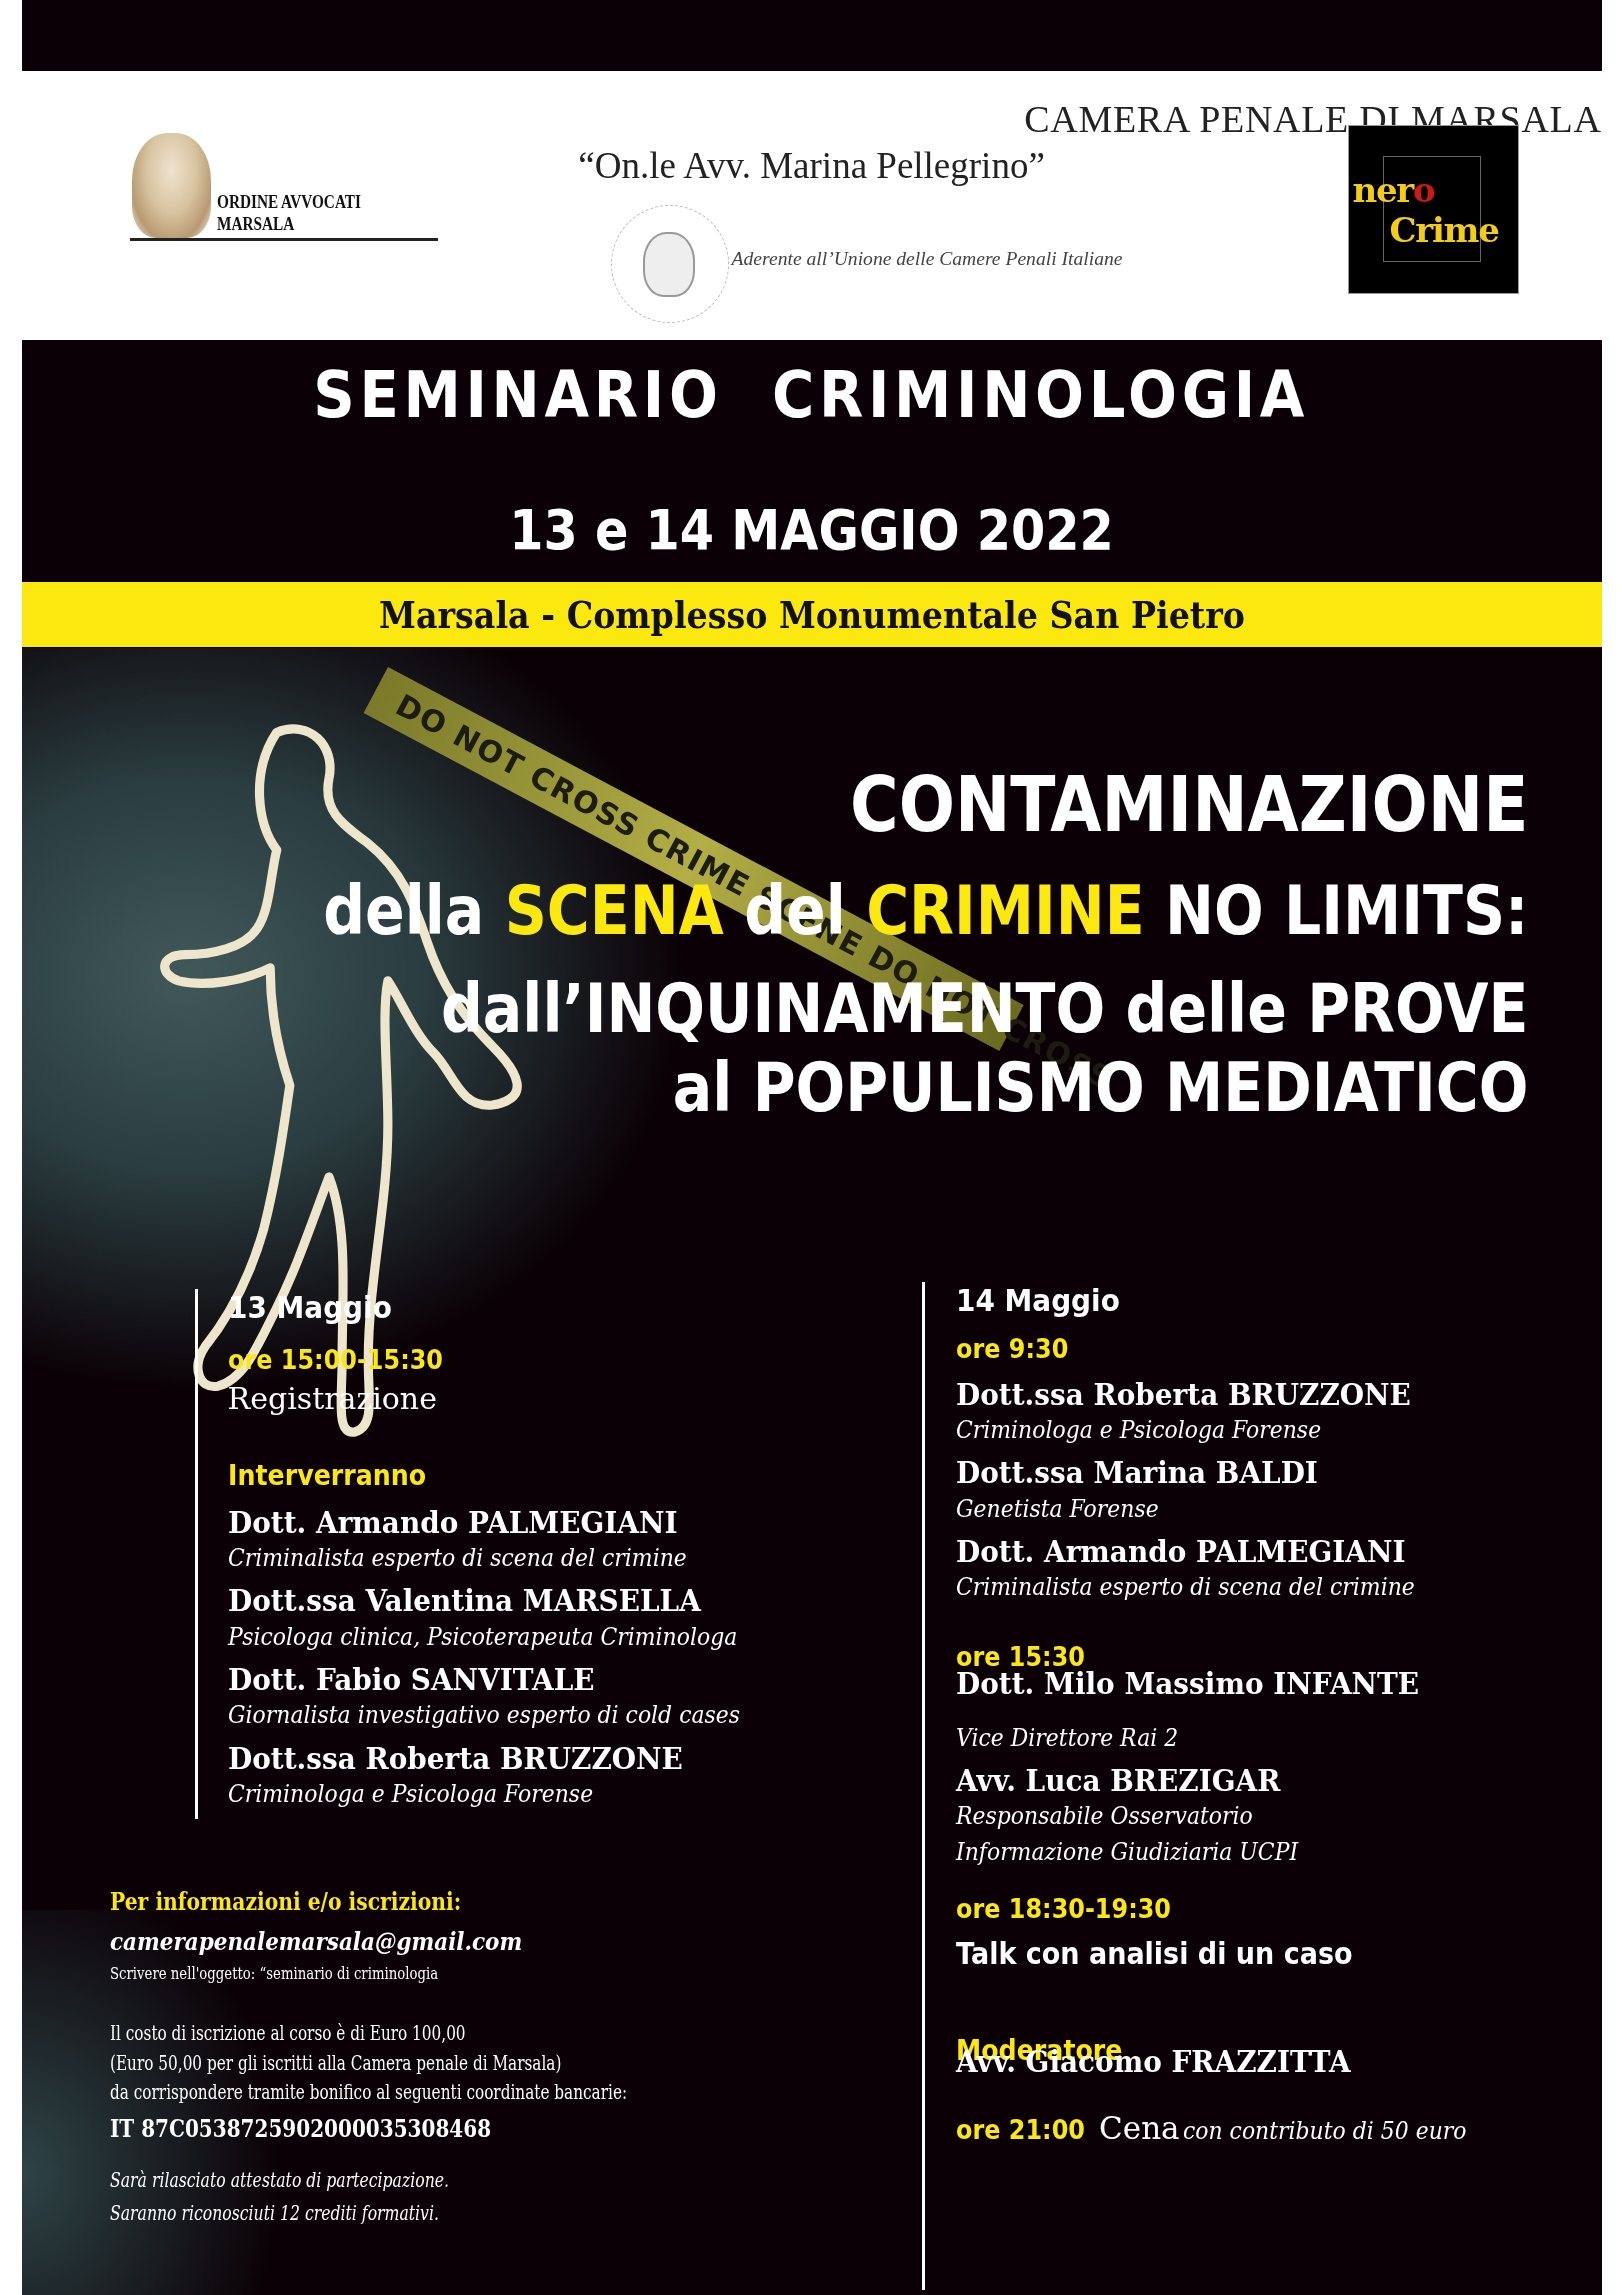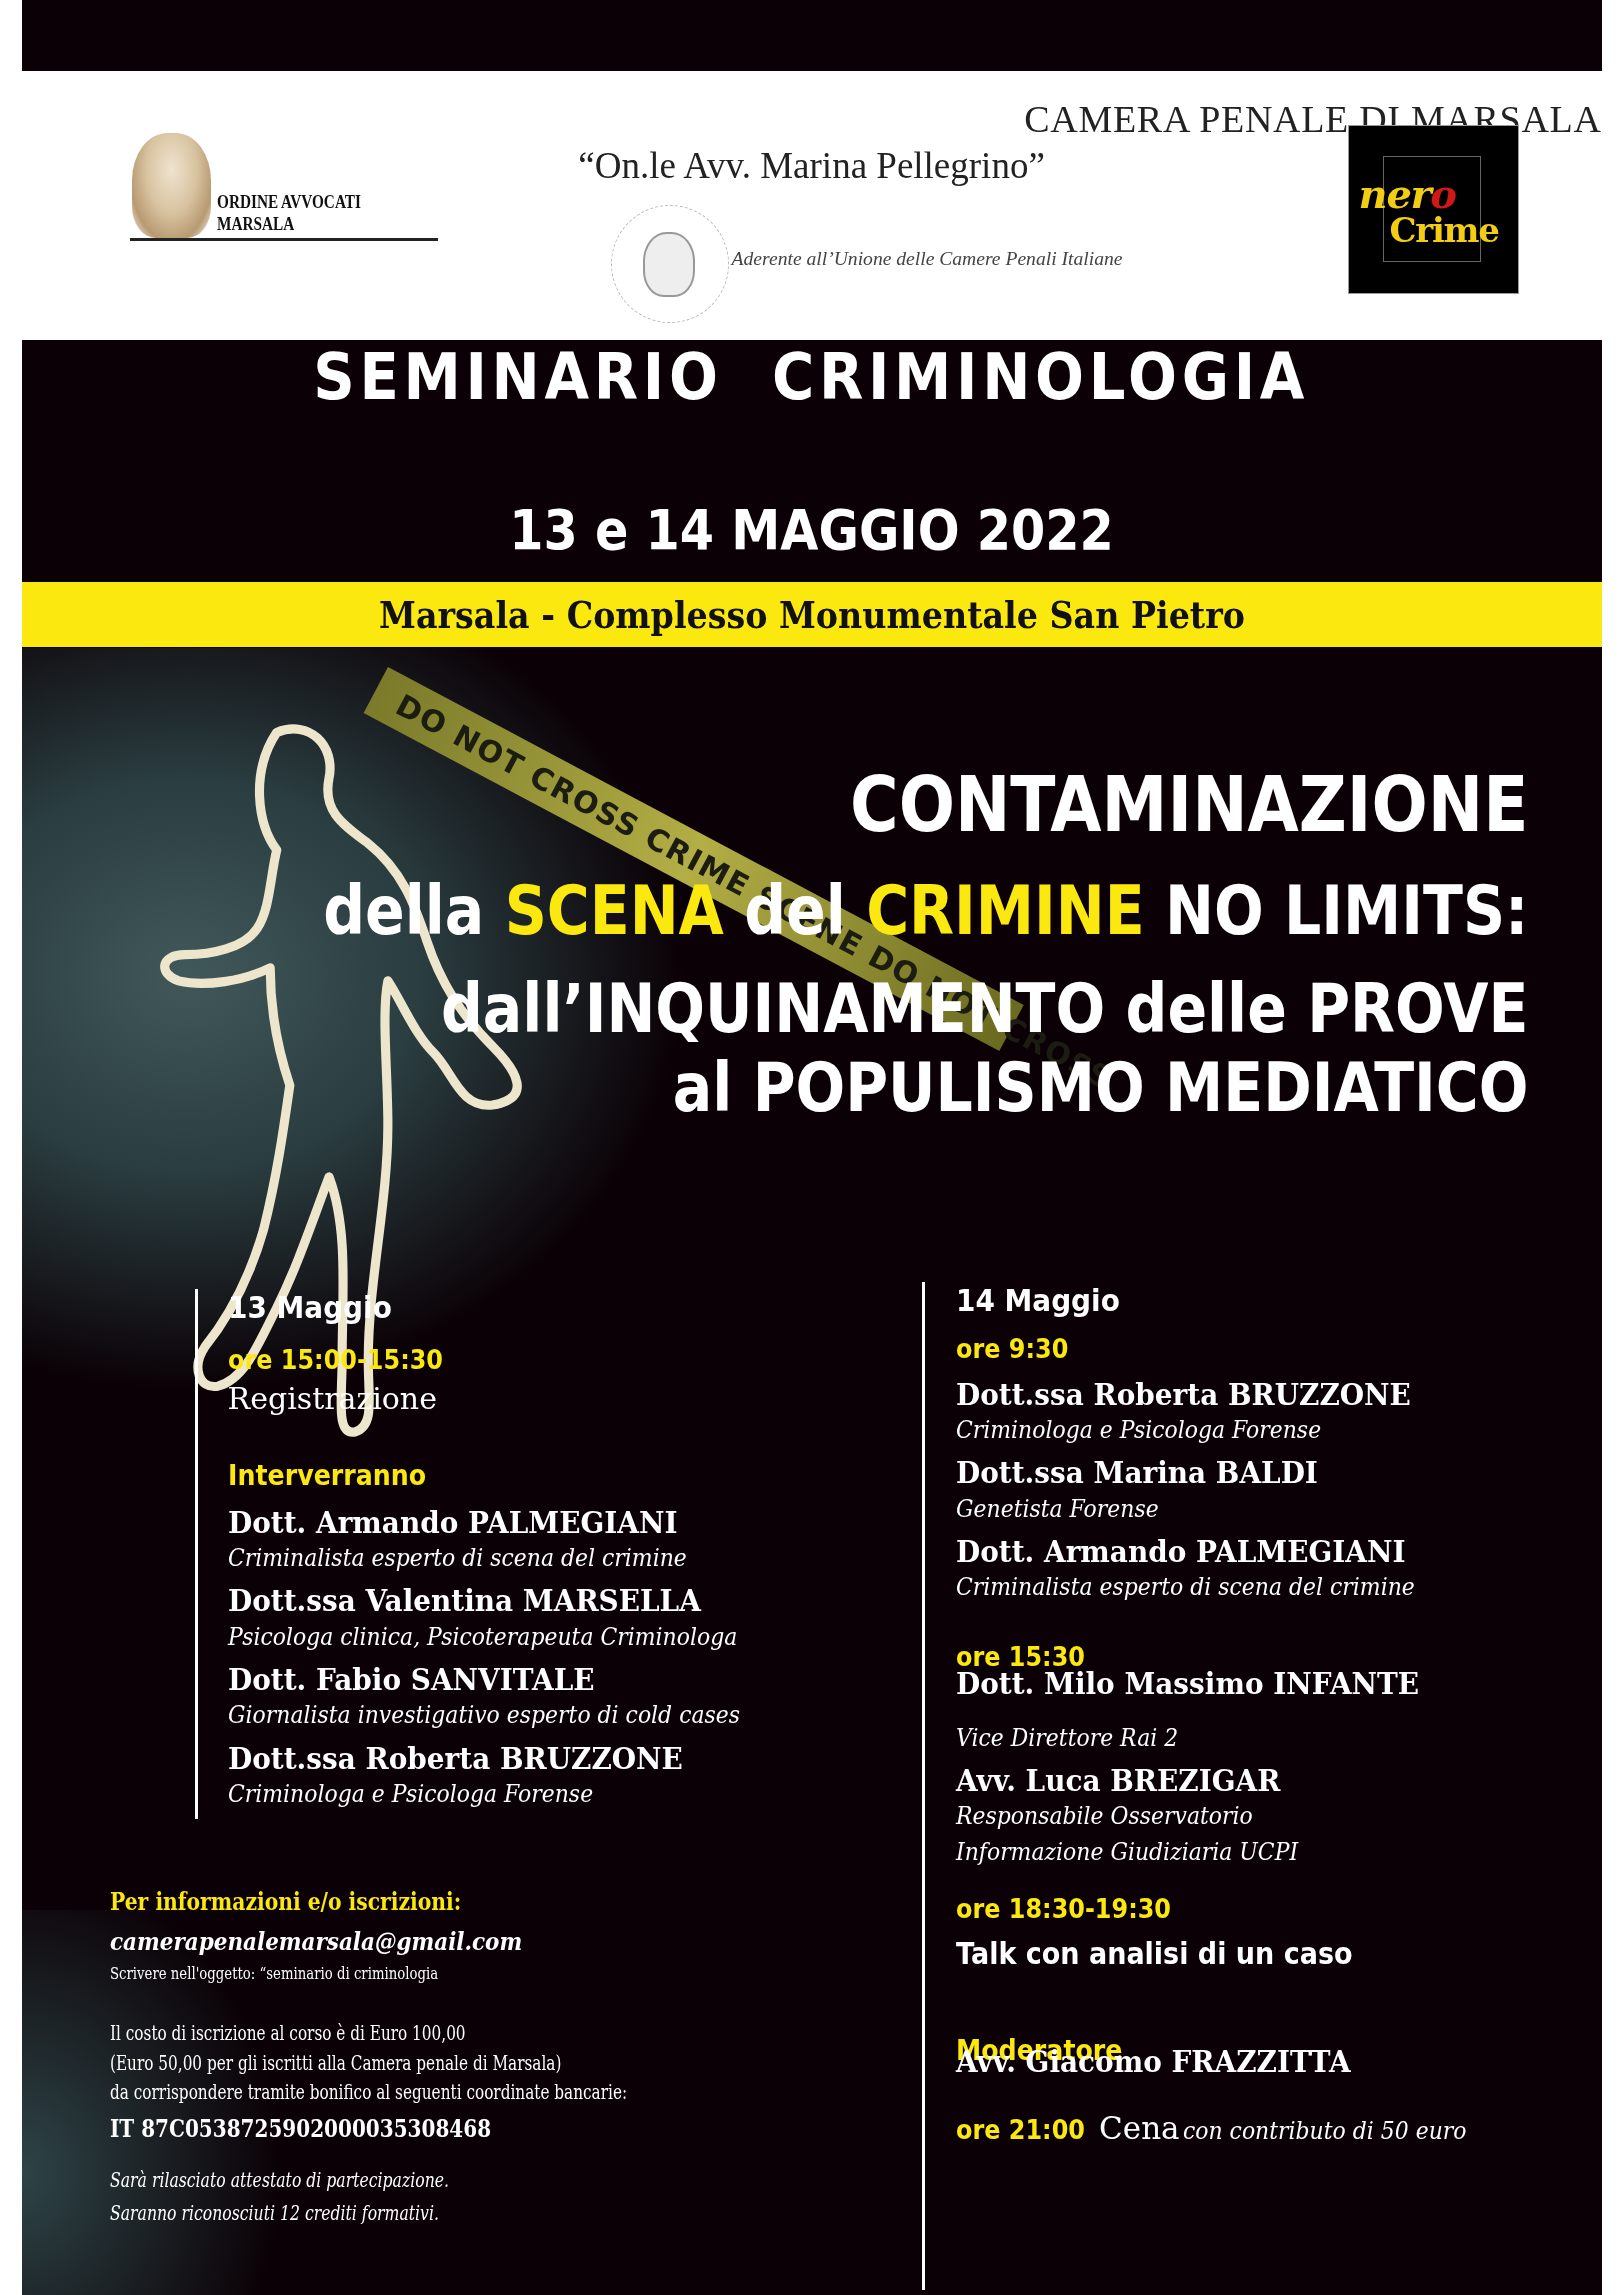--- a/index.html
+++ b/index.html
@@ -25,31 +25,31 @@
   .ucpi-seal { position: absolute; left: 589px; top: 134px; width: 118px; height: 118px; border-radius: 50%;
                border: 1.3px dashed #c8b5b5; }
   .ucpi-seal .face { position: absolute; left: 31px; top: 26px; width: 52px; height: 65px;
                      border-radius: 45% 45% 40% 40%; border: 2px solid #999; background: #eee; }
   .aderente { position: absolute; left: 710px; top: 177px; font-family: "Liberation Serif", serif;
               font-style: italic; font-size: 19.6px; color: #444; }
 
   .nero-logo { position: absolute; left: 1326px; top: 54px; width: 171px; height: 169px; background: #000;
                border: 0.7px solid #999; }
   .nero-logo .frame { position: absolute; left: 34px; top: 30px; width: 98px; height: 106px; border: 1.3px solid #666; }
-  .nero-logo .t1 { position: absolute; left: 10px; top: 44px; font-family: "DejaVu Serif", serif; font-weight: bold;
-                   font-size: 40px; color: #f3cd14; letter-spacing: -1.3px; font-style: italic; }
+  .nero-logo .t1 { position: absolute; left: 4px; top: 44px; font-family: "DejaVu Serif", serif; font-weight: bold;
+                   font-size: 34px; color: #f3cd14; letter-spacing: -1.3px; }
   .nero-logo .t1 .red { color: #d01818; }
   .nero-logo .t2 { position: absolute; left: 41px; top: 84px; font-family: "DejaVu Serif", serif; font-weight: bold;
                    font-size: 34px; color: #f3cd14; letter-spacing: -1.3px; }
 
   
   .poster { position: absolute; left: 21.6px; top: 340px; width: 1580px; height: 1955px; background: #0a0005; overflow: hidden; }
   .band-black { position: absolute; left: 0; width: 100%; background: #0a0005; }
   .band-yellow { position: absolute; left: 0; width: 100%; background: #fbe80f; }
-  .seminario { top: 0; height: 92px; display: flex; align-items: flex-start; justify-content: center; }
+  .seminario { top: 0; height: 92px; display: flex; align-items: flex-end; justify-content: center; }
   .seminario span { font-family: "DejaVu Sans", sans-serif; font-weight: bold; color: #fff; font-size: 64px;
                     letter-spacing: 5.2px; transform: scaleX(0.9); display: inline-block; white-space: pre; }
   .audience { top: 92px; height: 46px; display: flex; align-items: center; justify-content: center; }
   .audience span { font-family: "DejaVu Sans", sans-serif; font-weight: bold; color: #111; font-size: 23.6px;
                    transform: scaleX(0.86); display: inline-block; white-space: nowrap; }
   .date-band { top: 137px; height: 105px; display: flex; align-items: center; justify-content: center; }
   .date-band span { font-family: "DejaVu Sans", sans-serif; font-weight: bold; color: #fff; font-size: 56px;
                     transform: scaleX(0.88); display: inline-block; }
   .place { top: 242px; height: 65px; display: flex; align-items: center; justify-content: center; }
   .place span { font-family: "DejaVu Serif", serif; font-weight: bold; color: #111; font-size: 37px;

